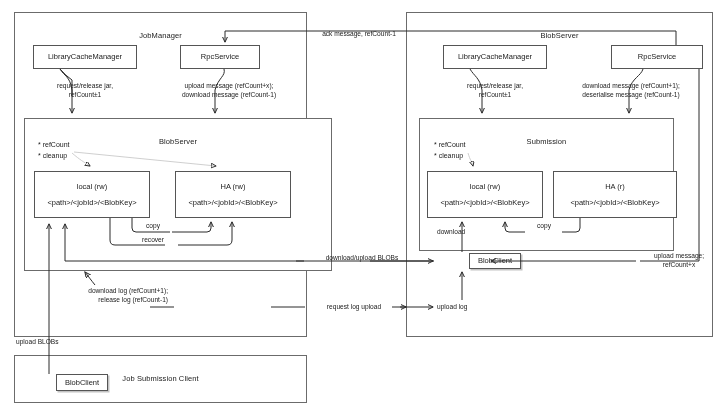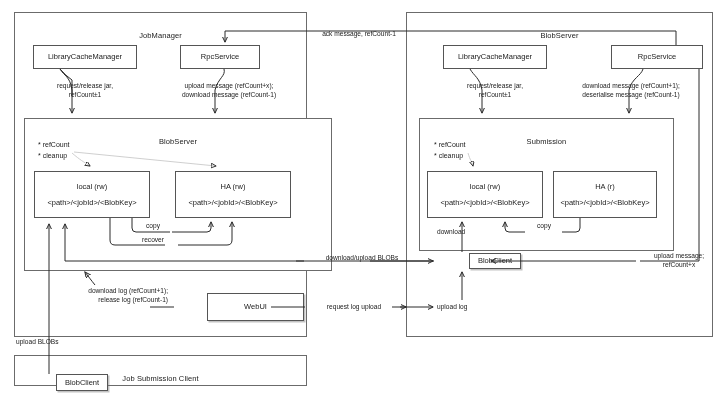--- a/index.html
+++ b/index.html
@@ -60,23 +60,20 @@
   <div class="box node two-line" style="left:34px;top:171px;width:116px;height:47px;">
     <span>local (rw)</span>
     <span>&lt;path&gt;/&lt;jobId&gt;/&lt;BlobKey&gt;</span>
   </div>
 
   <div class="box node two-line" style="left:175px;top:171px;width:116px;height:47px;">
     <span>HA (rw)</span>
     <span>&lt;path&gt;/&lt;jobId&gt;/&lt;BlobKey&gt;</span>
   </div>
 
-  <div class="box node shadowbox" style="left:174px;top:293px;width:97px;height:28px;">
-    <span>WebUI</span>
-  </div>
 
   <div class="box container-box" style="left:406px;top:12px;width:307px;height:325px;">
     <div class="title">BlobServer</div>
   </div>
 
   <div class="box node" style="left:443px;top:45px;width:104px;height:24px;">
     <span>LibraryCacheManager</span>
   </div>
 
   <div class="box node" style="left:611px;top:45px;width:92px;height:24px;">
@@ -87,30 +84,30 @@
     <div class="title">Submission</div>
   </div>
   <div class="bullets" style="left:434px;top:140px;">* refCount
 * cleanup</div>
 
   <div class="box node two-line" style="left:427px;top:171px;width:116px;height:47px;">
     <span>local (rw)</span>
     <span>&lt;path&gt;/&lt;jobId&gt;/&lt;BlobKey&gt;</span>
   </div>
 
-  <div class="box node two-line" style="left:553px;top:171px;width:104px;height:47px;">
+  <div class="box node two-line" style="left:553px;top:171px;width:124px;height:47px;">
     <span>HA (r)</span>
     <span>&lt;path&gt;/&lt;jobId&gt;/&lt;BlobKey&gt;</span>
   </div>
 
   <div class="box node shadowbox" style="left:436px;top:253px;width:52px;height:16px;">
     <span>BlobClient</span>
   </div>
 
-  <div class="box container-box" style="left:14px;top:355px;width:293px;height:31px;padding-left:32px;">
+  <div class="box container-box" style="left:14px;top:355px;width:293px;height:48px;padding-left:32px;">
     <div class="title">Job Submission Client</div>
   </div>
   <div class="box node shadowbox" style="left:23px;top:374px;width:52px;height:17px;">
     <span>BlobClient</span>
   </div>
 
   <div class="lbl" style="left:298px;top:30px;width:122px;">ack message, refCount-1</div>
 
   <div class="lbl" style="left:32px;top:82px;width:106px;">request/release jar,
 refCount±1</div>

